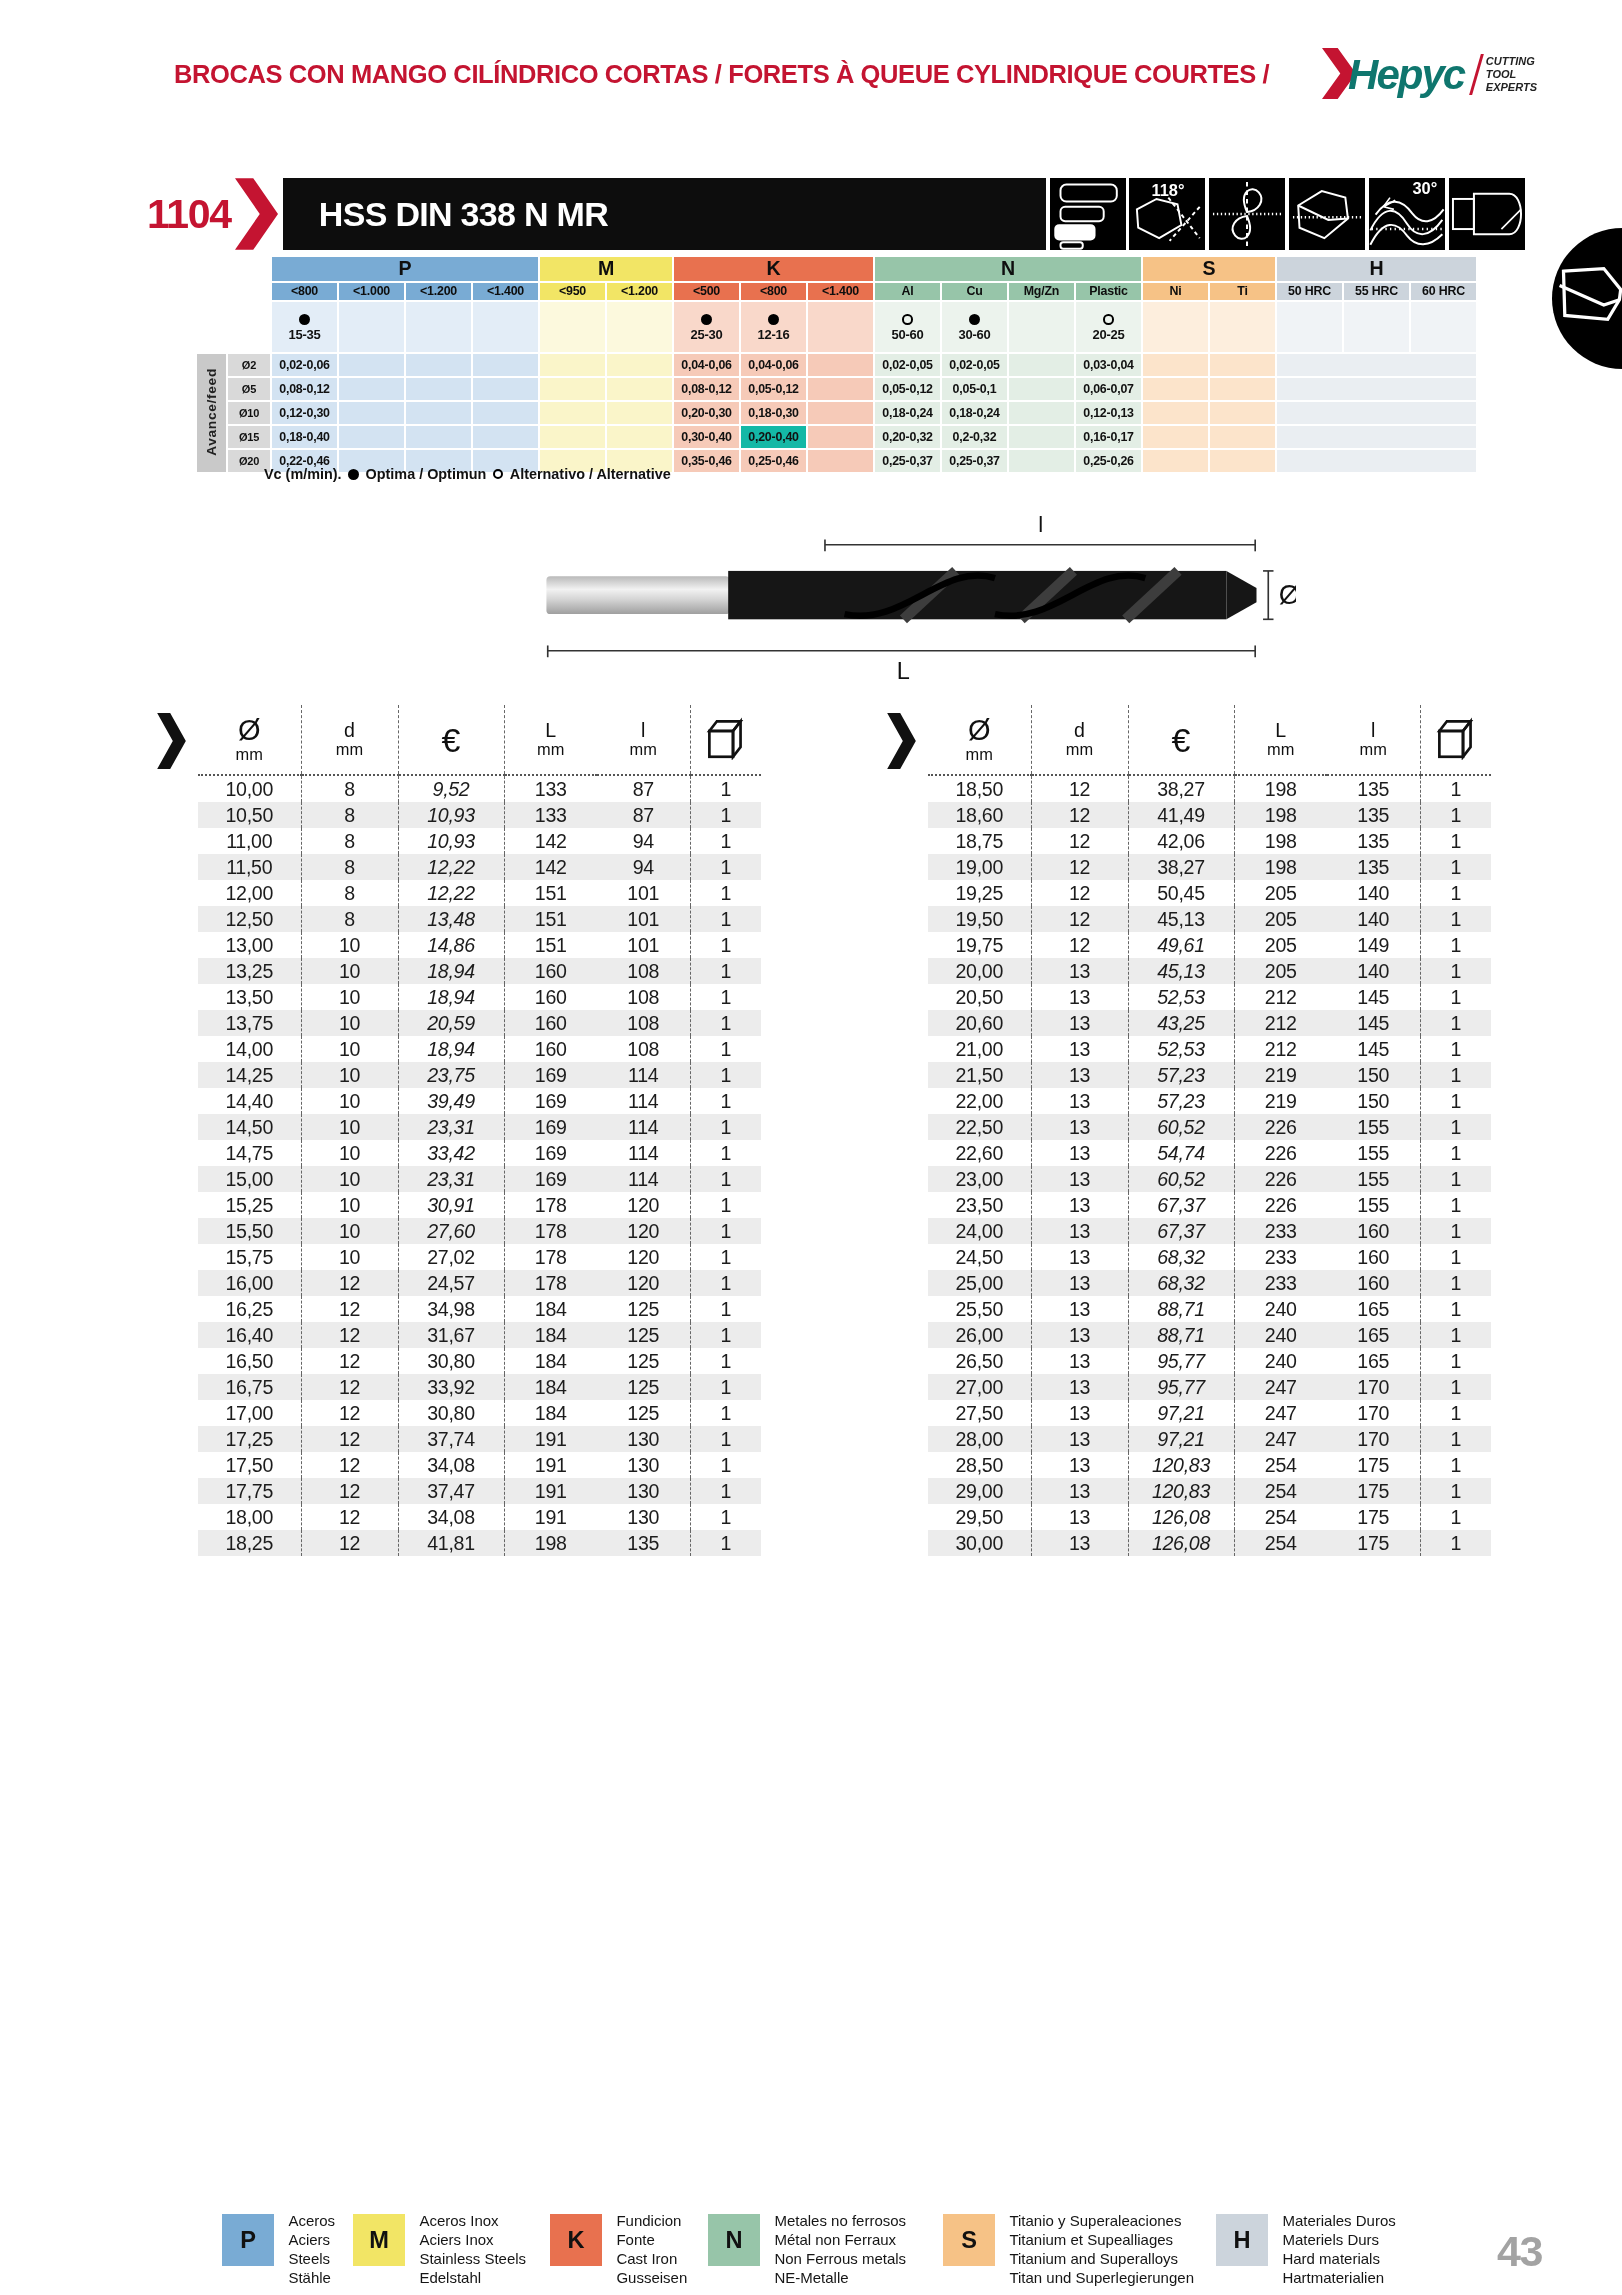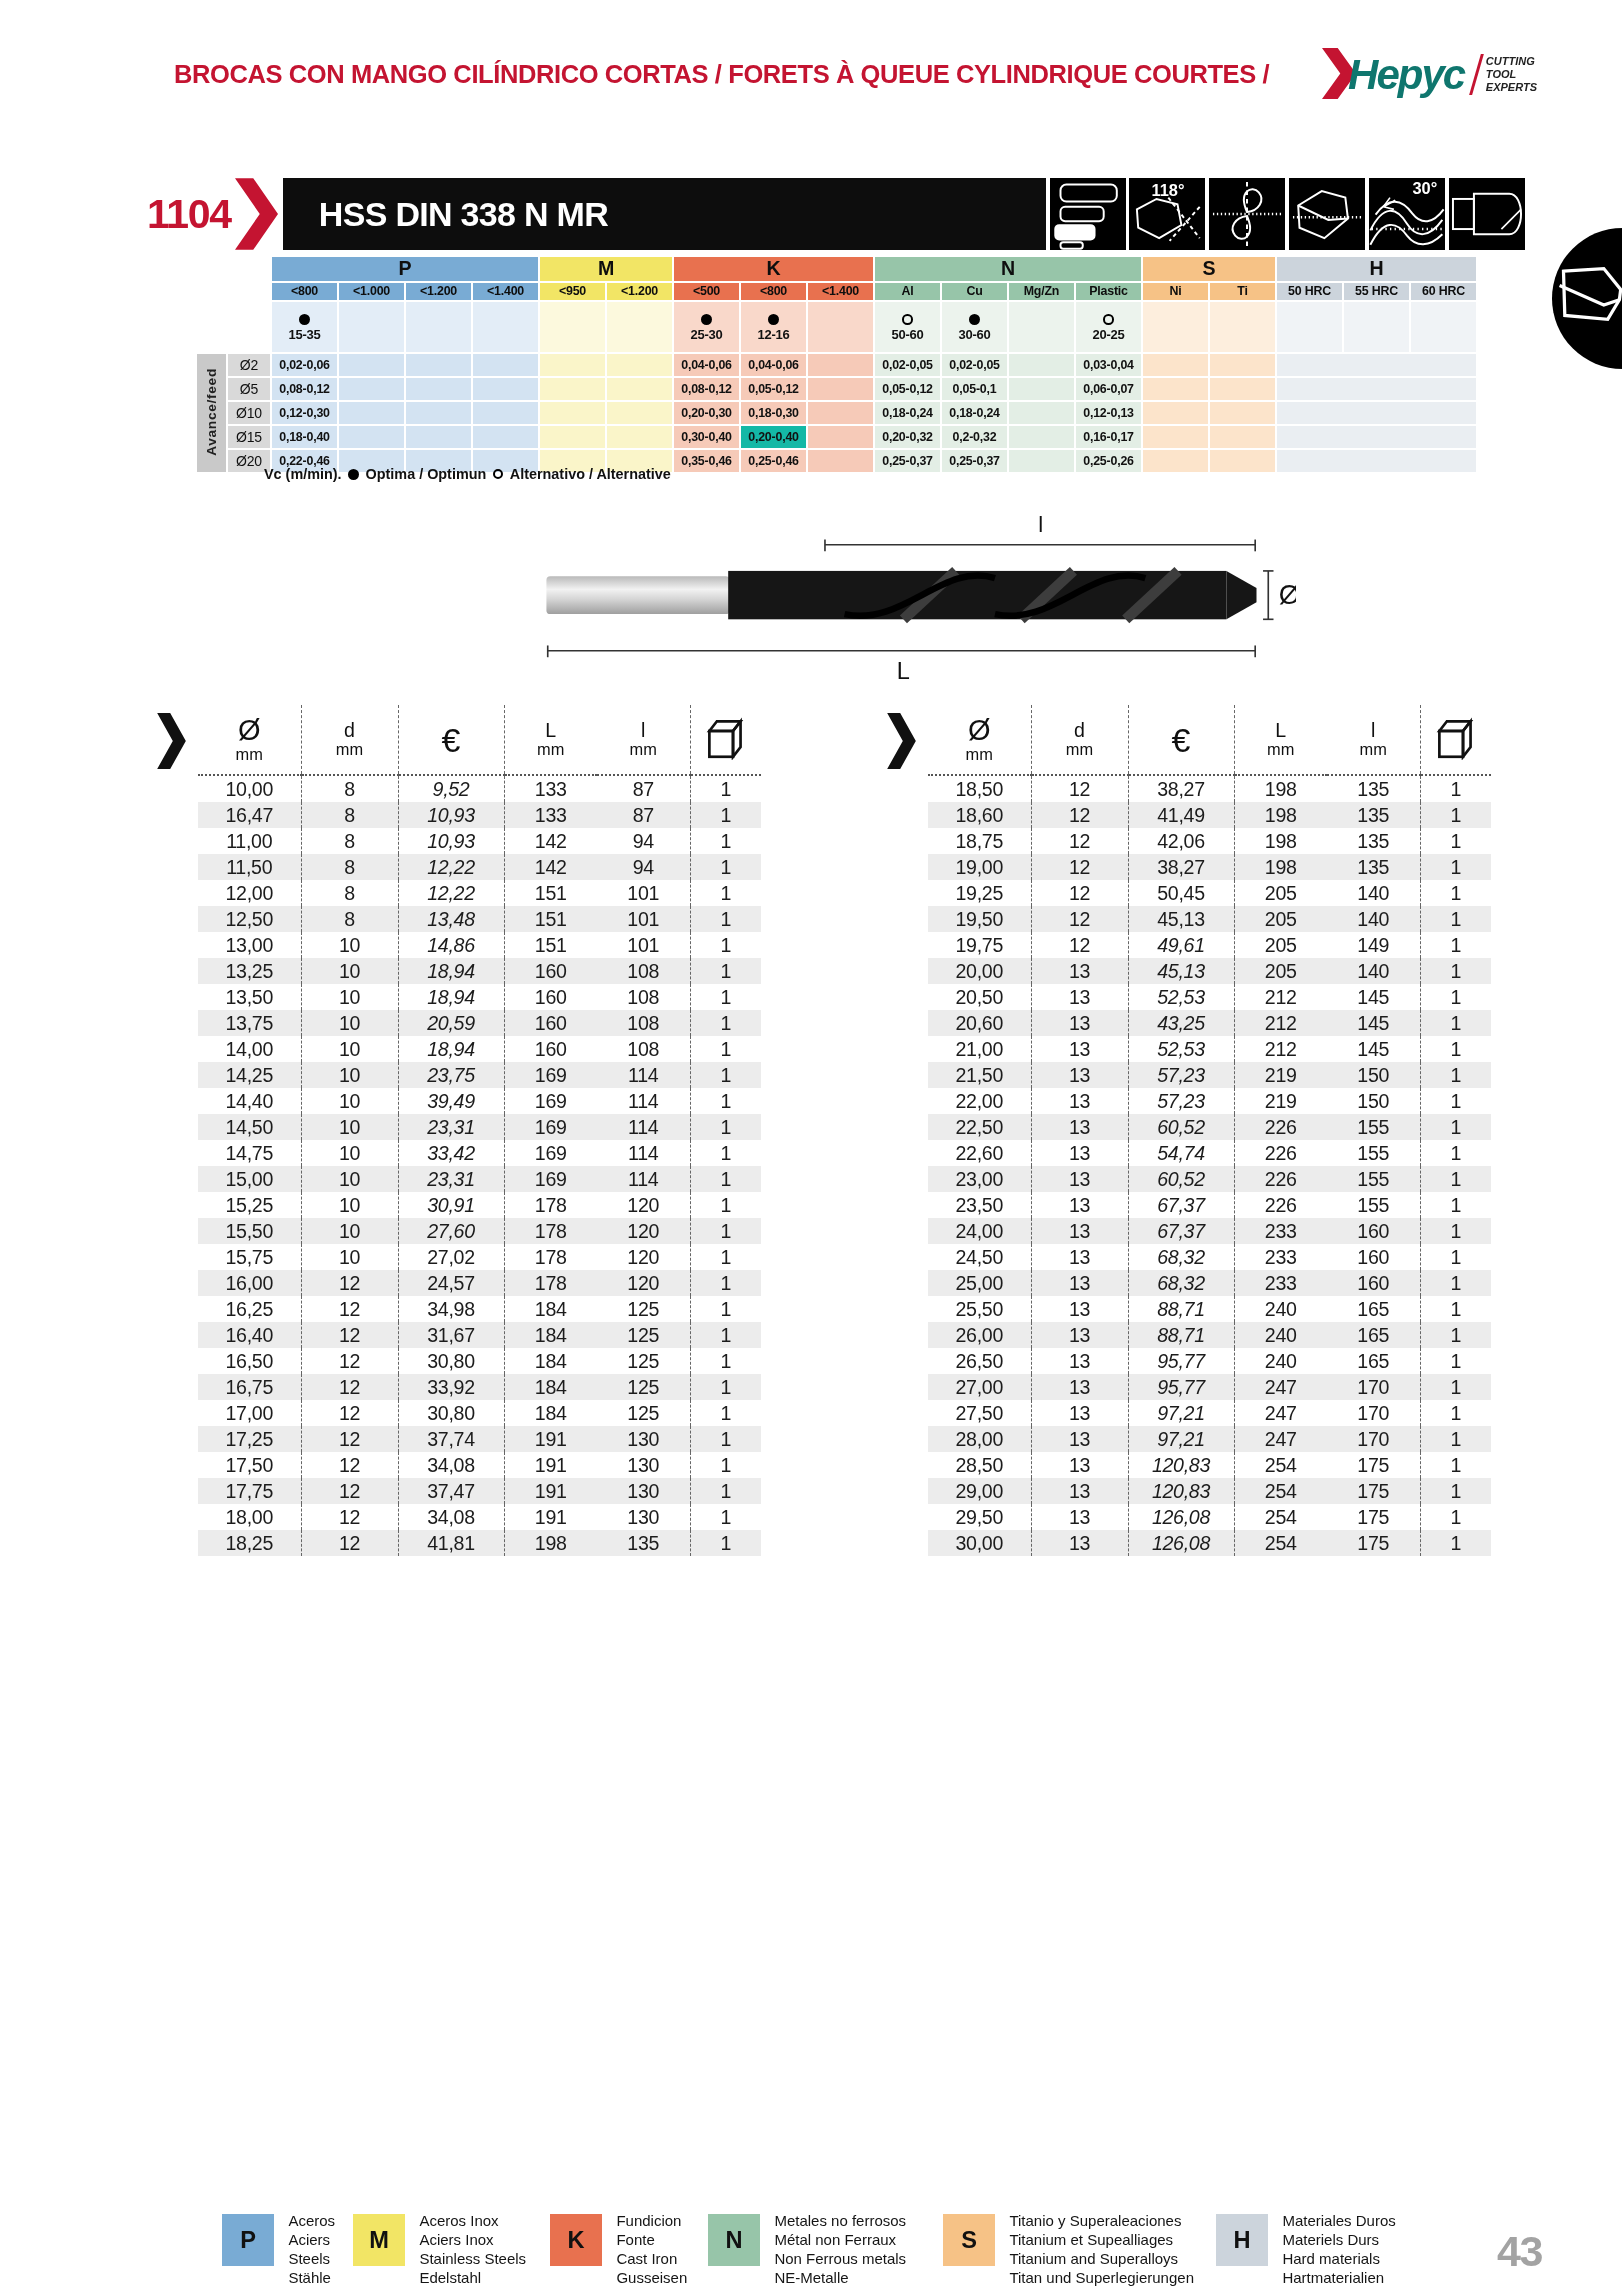--- a/index.html
+++ b/index.html
@@ -38,21 +38,21 @@
   .mat-table td{text-align:center;vertical-align:middle;letter-spacing:-0.2px;padding:0;}
   .blank{background:transparent;}
   .group-h{font-size:19.6px;font-weight:bold;height:23.6px;color:#0e0e0e;}
   .sub-h{font-size:12.4px;font-weight:bold;height:17px;color:#0e0e0e;}
   .vc-cell{height:50px;font-size:13px;font-weight:bold;}
   .vc-val{margin-top:1.3px;}
   .dot{display:inline-block;border-radius:50%;vertical-align:middle;}
   .dot.filled{width:11px;height:11px;background:#000;}
   .dot.open{width:6.5px;height:6.5px;border:2.6px solid #000;}
   .feed-cell{height:22px;font-size:12.4px;font-weight:bold;}
-  .feed-dia{background:#d9d9d9;font-size:14px;font-weight:normal;}
+  .feed-dia{background:#d9d9d9;font-size:11px;font-weight:bold;}
   .feed-strip{background:#c9c9c9;}
   .feed-strip span{writing-mode:vertical-rl;transform:rotate(180deg);font-size:13.7px;
                    font-weight:bold;letter-spacing:0.7px;color:#222;}
   #mat-note{position:absolute;left:264px;top:466px;font-size:14.4px;font-weight:bold;
             display:flex;align-items:center;gap:6.5px;color:#111;}
 
   
   #drill{position:absolute;left:537px;top:516px;}
   #drill text{font-family:"Liberation Sans",sans-serif;}
 
@@ -444,21 +444,21 @@
       <tbody>
         <tr>
           <td class="sepr">10,00</td>
           <td class="sepr">8</td>
           <td class="sepr italic">9,52</td>
           <td>133</td>
           <td class="sepr">87</td>
           <td>1</td>
         </tr>
         <tr>
-          <td class="sepr">16,47</td>
+          <td class="sepr">10,50</td>
           <td class="sepr">8</td>
           <td class="sepr italic">10,93</td>
           <td>133</td>
           <td class="sepr">87</td>
           <td>1</td>
         </tr>
         <tr>
           <td class="sepr">11,00</td>
           <td class="sepr">8</td>
           <td class="sepr italic">10,93</td>

